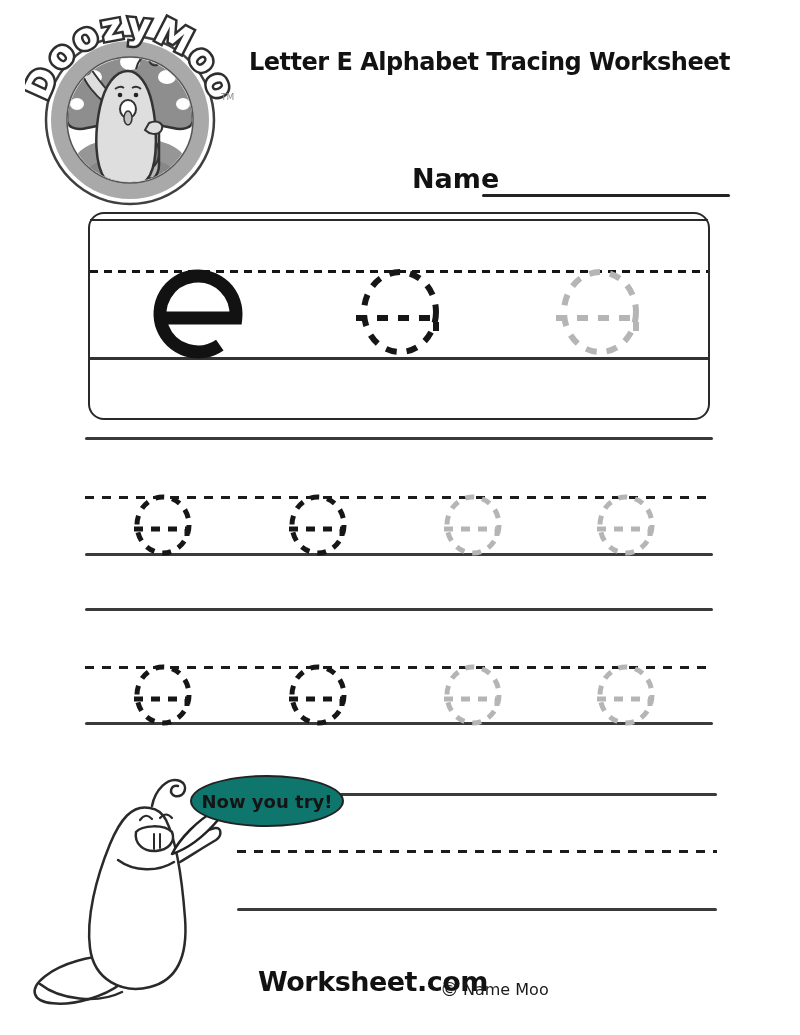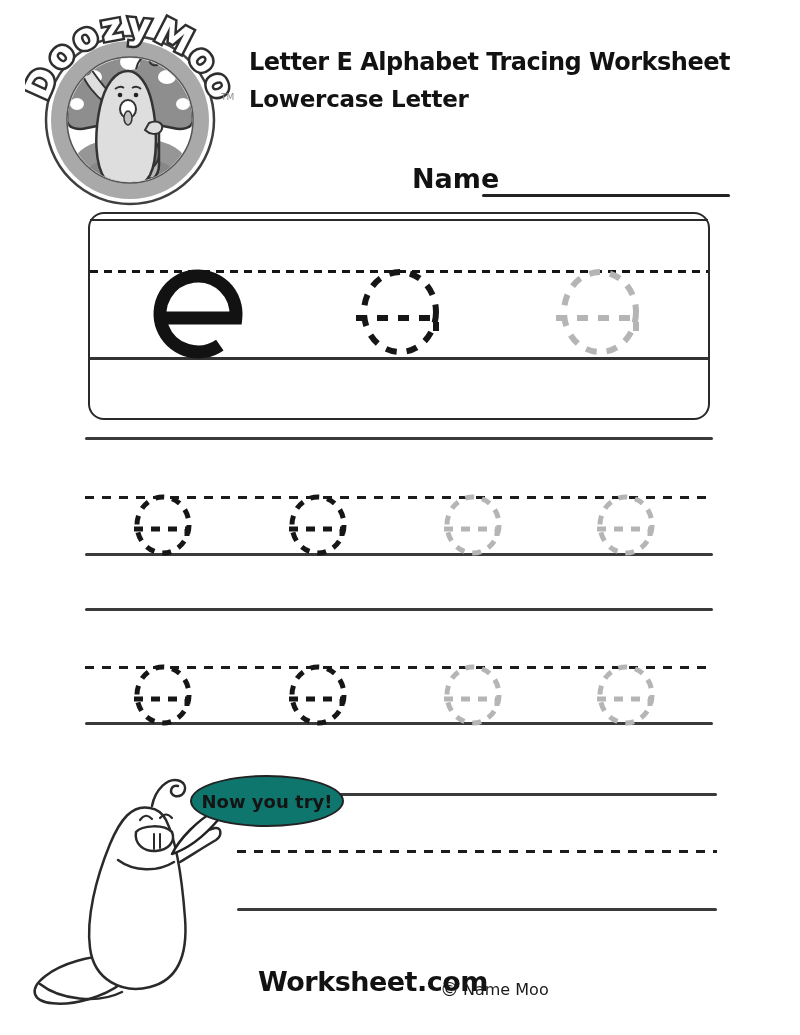--- a/index.html
+++ b/index.html
@@ -71,21 +71,20 @@
         <ellipse cx="103" cy="113" rx="4" ry="7" fill="#c0c0c0" stroke="#333" stroke-width="1.5"></ellipse>
       </g>
     </g>
     <text font-family="DejaVu Sans, sans-serif" font-size="36" font-weight="bold" fill="#ffffff" stroke="#2e2e2e" stroke-width="5" paint-order="stroke" letter-spacing="1">
       <textPath href="#arcPath" startOffset="50%" text-anchor="middle" textLength="225">DoozyMoo</textPath>
     </text>
     <text x="196" y="95" font-size="9" fill="#8f8f8f">TM</text>
   </svg>
 
   <div class="abs title1">Letter E Alphabet Tracing Worksheet</div>
-  <div class="abs title2">Lowercase Letter</div>
   <div class="abs name-label">Name</div>
   <div class="abs name-line"></div>
 
   <div class="abs trace-box">
     <div class="box-innertop"></div>
     <div class="box-dash"></div>
     <div class="box-base"></div>
   </div>
 
   <svg class="abs" style="left:152px;top:264px;" width="96" height="100" viewBox="0 0 96 100">

